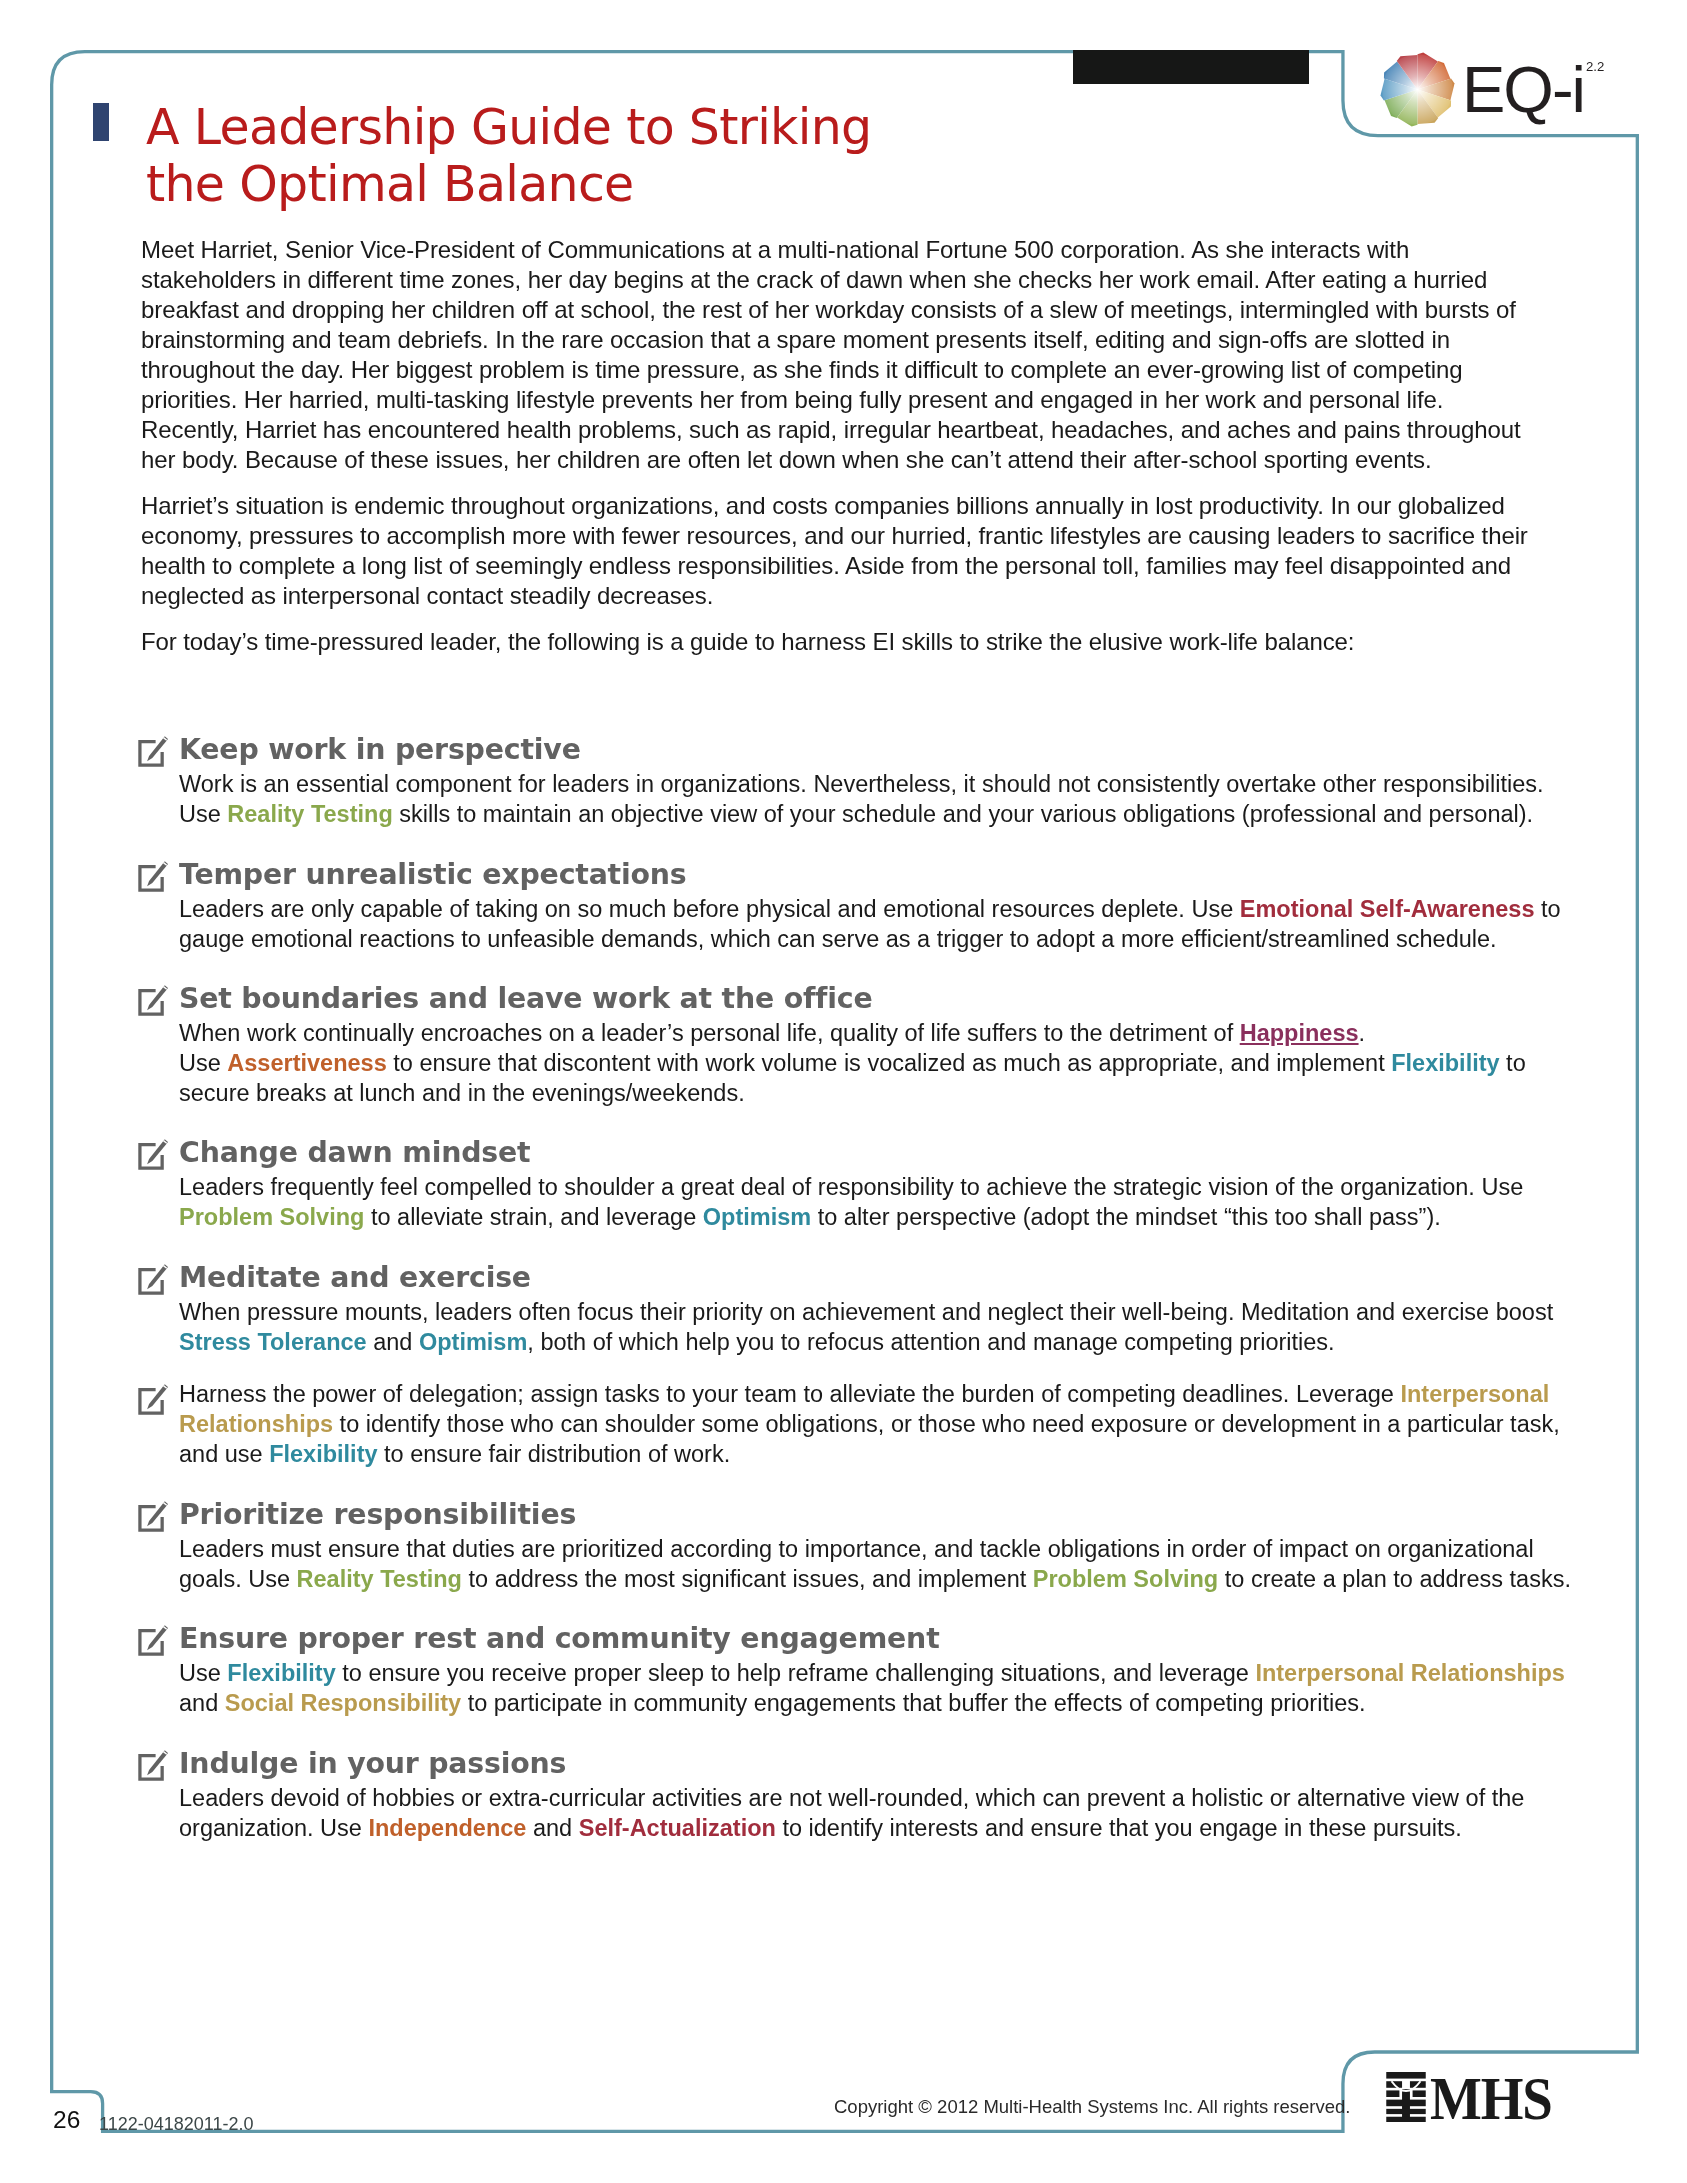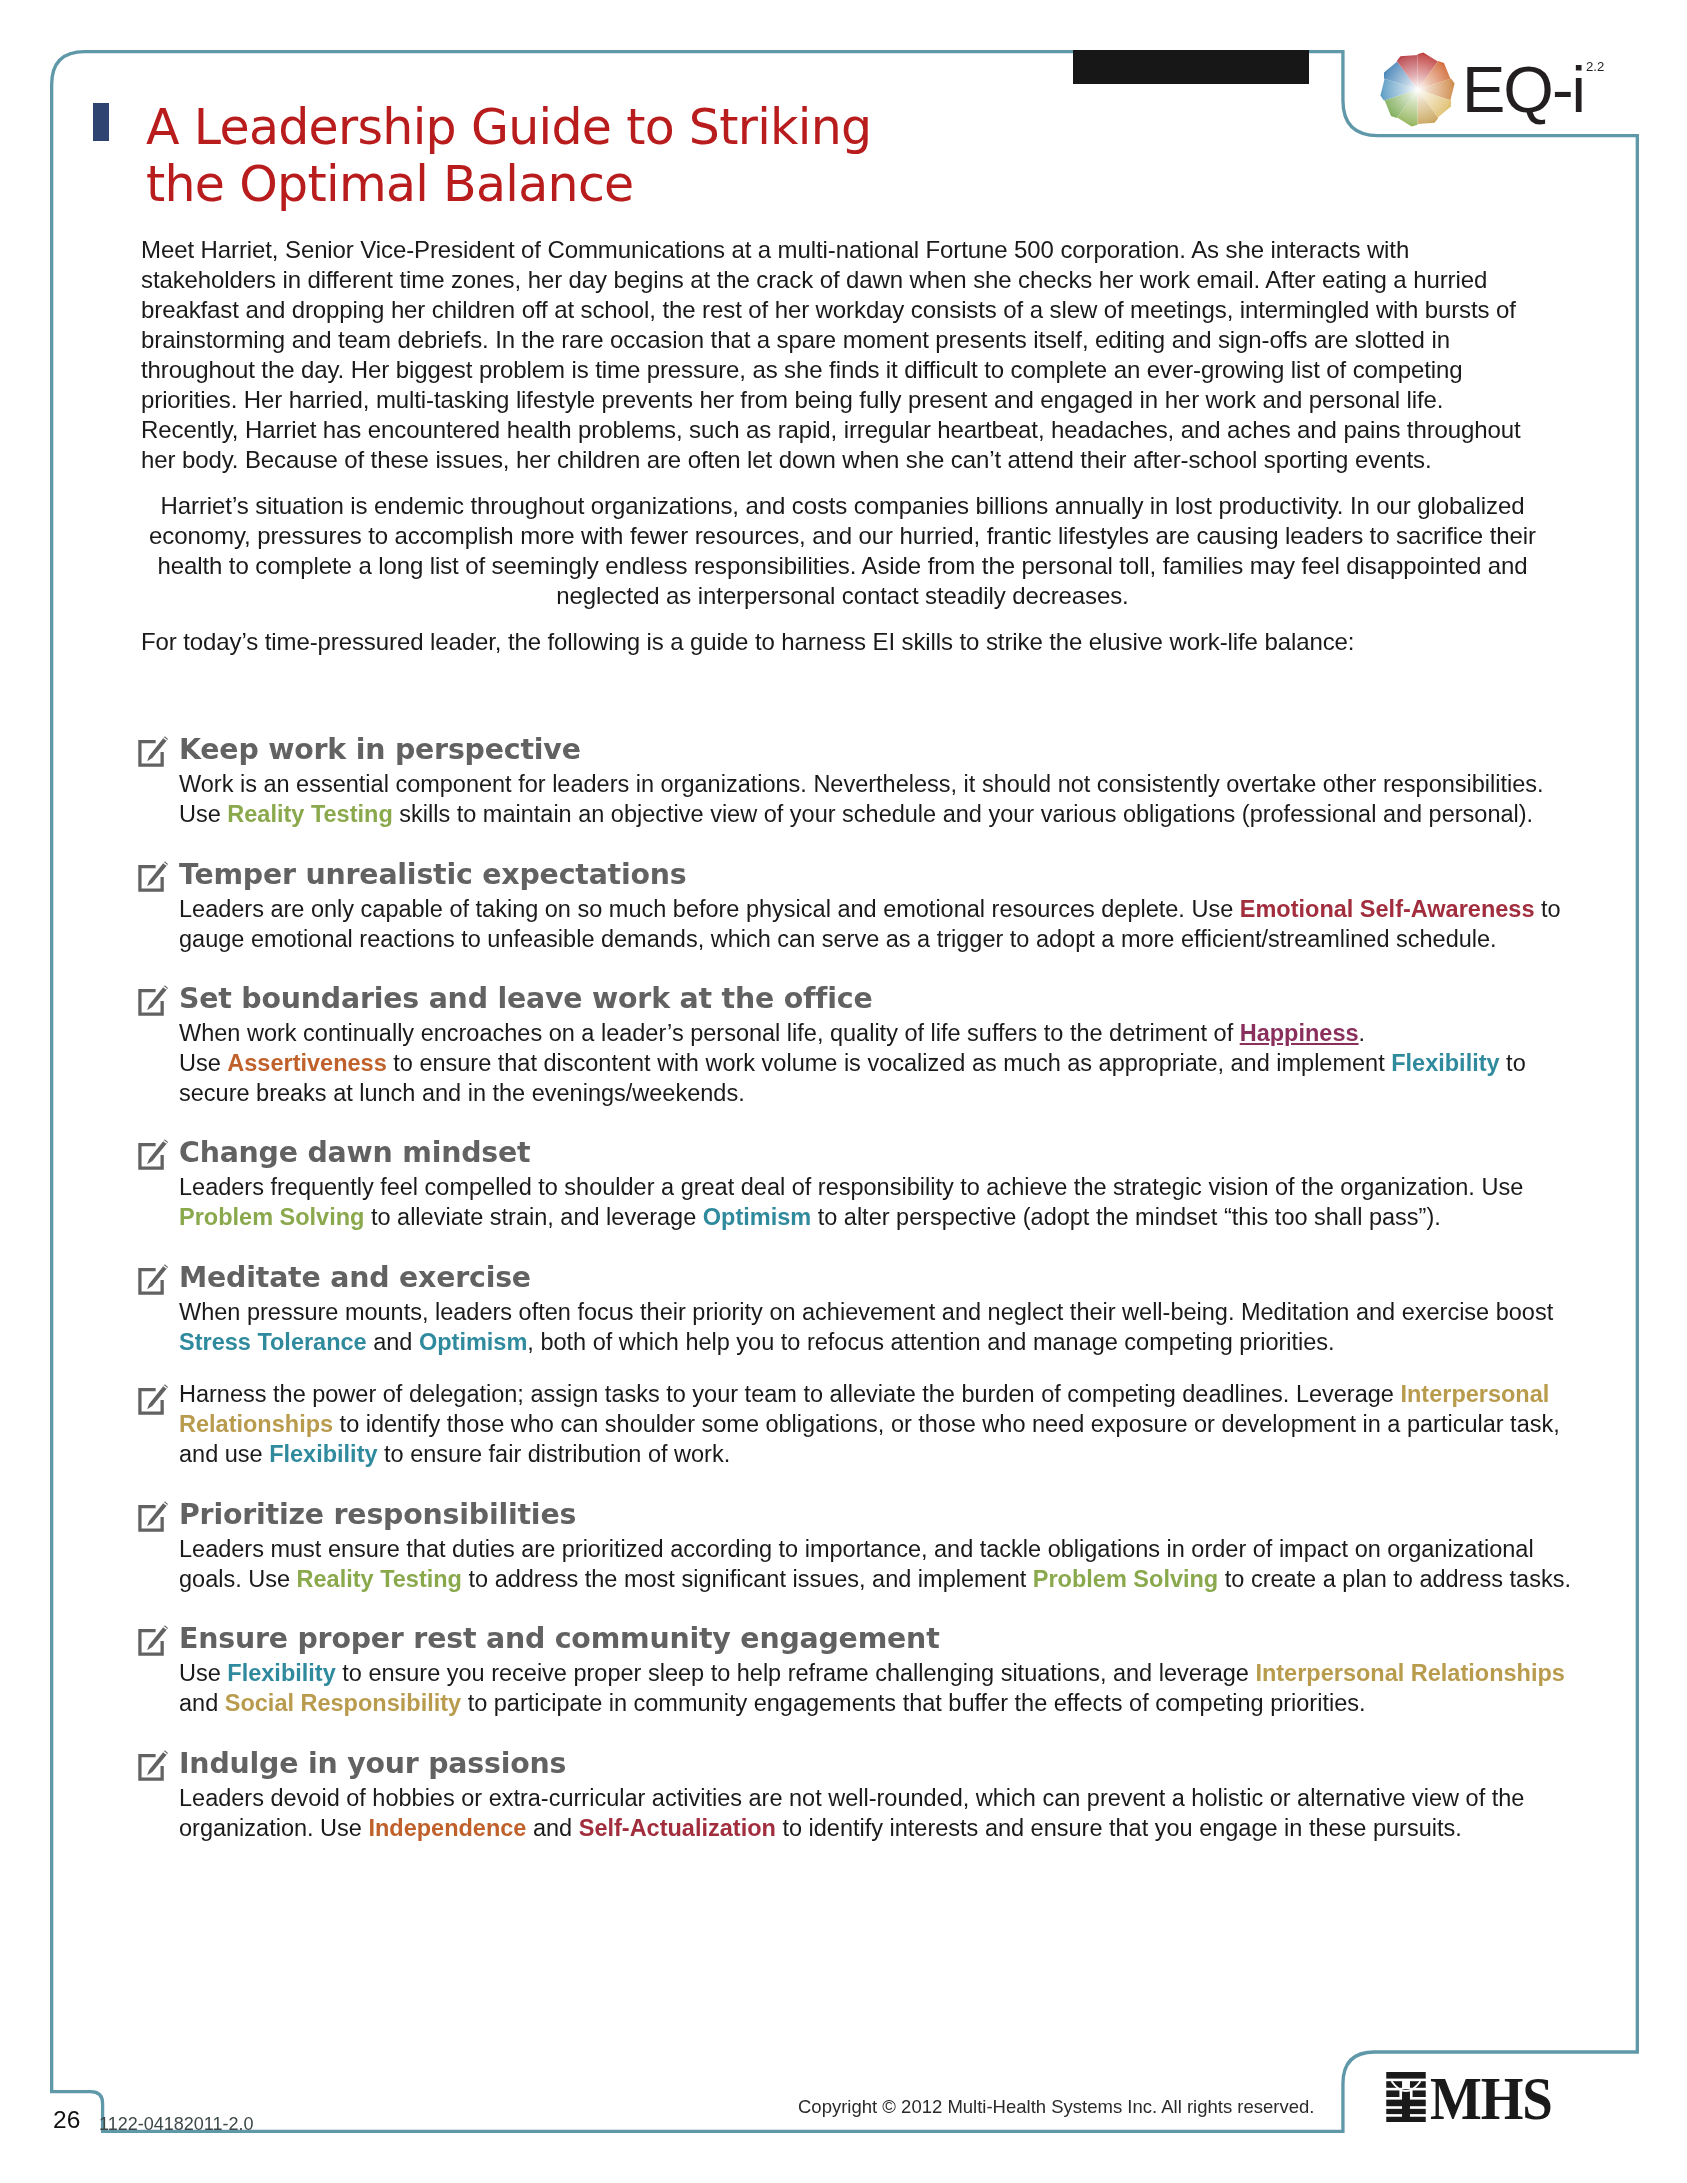--- a/index.html
+++ b/index.html
@@ -15,34 +15,34 @@
            font-size:49px; line-height:57px; color:#b91c1c; letter-spacing:-0.7px; }
 
   .logo-eqi { position:absolute; left:1379px; top:50px; width:245px; height:79px; }
   .eqi-text { position:absolute; left:83px; top:2.6px; font-family:"Liberation Sans", sans-serif;
               font-size:65px; line-height:73px; color:#231f20; letter-spacing:-2px; }
   .eqi-sup { position:absolute; left:207px; top:9.3px; font-size:13.2px; color:#231f20; }
 
   .body { position:absolute; left:141px; top:235px; width:1403px; }
   .para { font-size:24px; line-height:30px; margin:0; color:#1a1a1a; letter-spacing:-0.1px; }
   .p1 { margin-bottom:16px; }
-  .p2 { margin-bottom:16px;text-align:center; }
+  .p2 { margin-bottom:16px; }
   .intro { margin-top:5.3px; }
 
   .tips { position:absolute; left:136px; top:731px; width:1442px; }
   .tip { position:relative; padding-left:43px; margin-bottom:0; }
   .tip-icon { position:absolute; left:0; top:4px; width:34px; height:34px; }
   .tip-head { font-family:"DejaVu Sans", sans-serif; font-size:28.4px; line-height:38px;
               color:#626262; margin:0; letter-spacing:-0.2px; }
   .tip-body { font-size:23.5px; line-height:30px; margin:0 0 0 0; color:#1a1a1a; width:1409px; }
   .hl { font-weight:bold; }
 
   .page-num { position:absolute; left:53px; top:2106px; font-size:24.5px; color:#111; }
   .doc-code { position:absolute; left:99px; top:2114px; font-size:18px; color:#3c4748; }
-  .copyright { position:absolute; left:798px; top:2096px; font-size:18.5px; color:#2a2a2a; }
+  .copyright { position:absolute; left:834px; top:2096px; font-size:18.5px; color:#2a2a2a; }
   .logo-mhs { position:absolute; left:1386px; top:2071px; width:225px; height:53px;padding-left:44px; }
   .mhs-text { position:absolute; left:44px; top:-5.3px; font-family:"Liberation Serif", serif;
               font-weight:bold; font-size:61px; line-height:66px; color:#1a1a1a; letter-spacing:-1.3px; transform:scaleX(0.9); transform-origin:left; }
 </style>
 </head>
 <body>
 
 <svg id="frame" viewBox="0 0 2550 3300">
   <path d="M 78 3162 L 78 128 Q 78 78 128 78 L 2030 78 L 2030 152 Q 2030 205 2083 205 L 2475 205 L 2475 3102 L 2078 3102 Q 2030 3102 2030 3150 L 2030 3222 L 155 3222 L 155 3180 Q 155 3162 137 3162 Z" fill="none" stroke="#5f98a8" stroke-width="5"></path>
 </svg>

